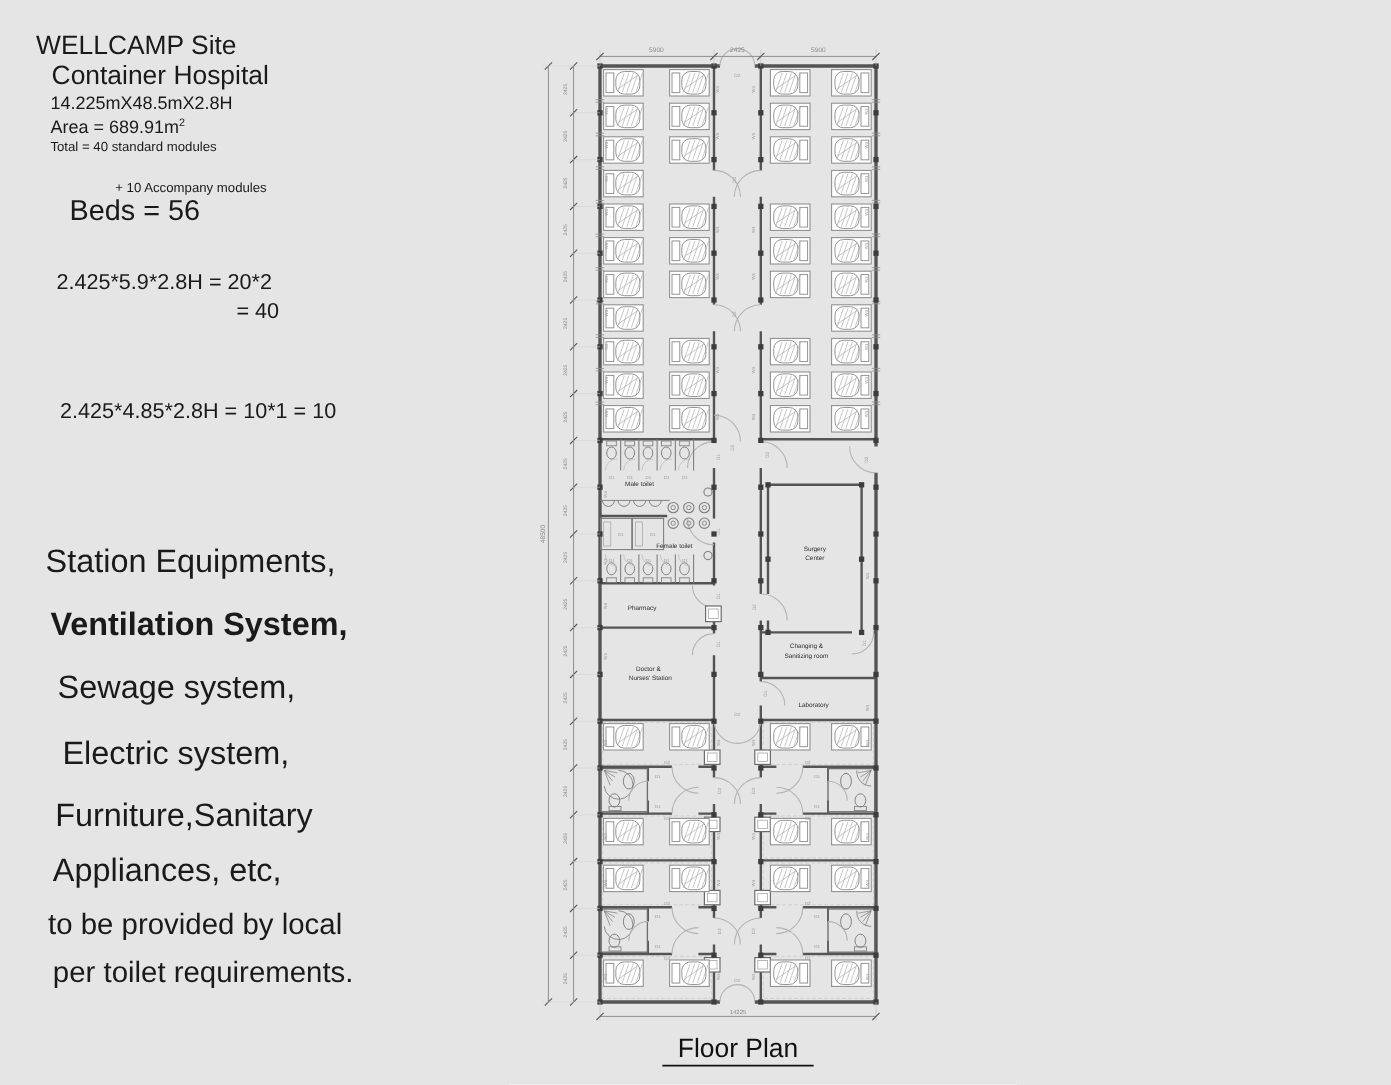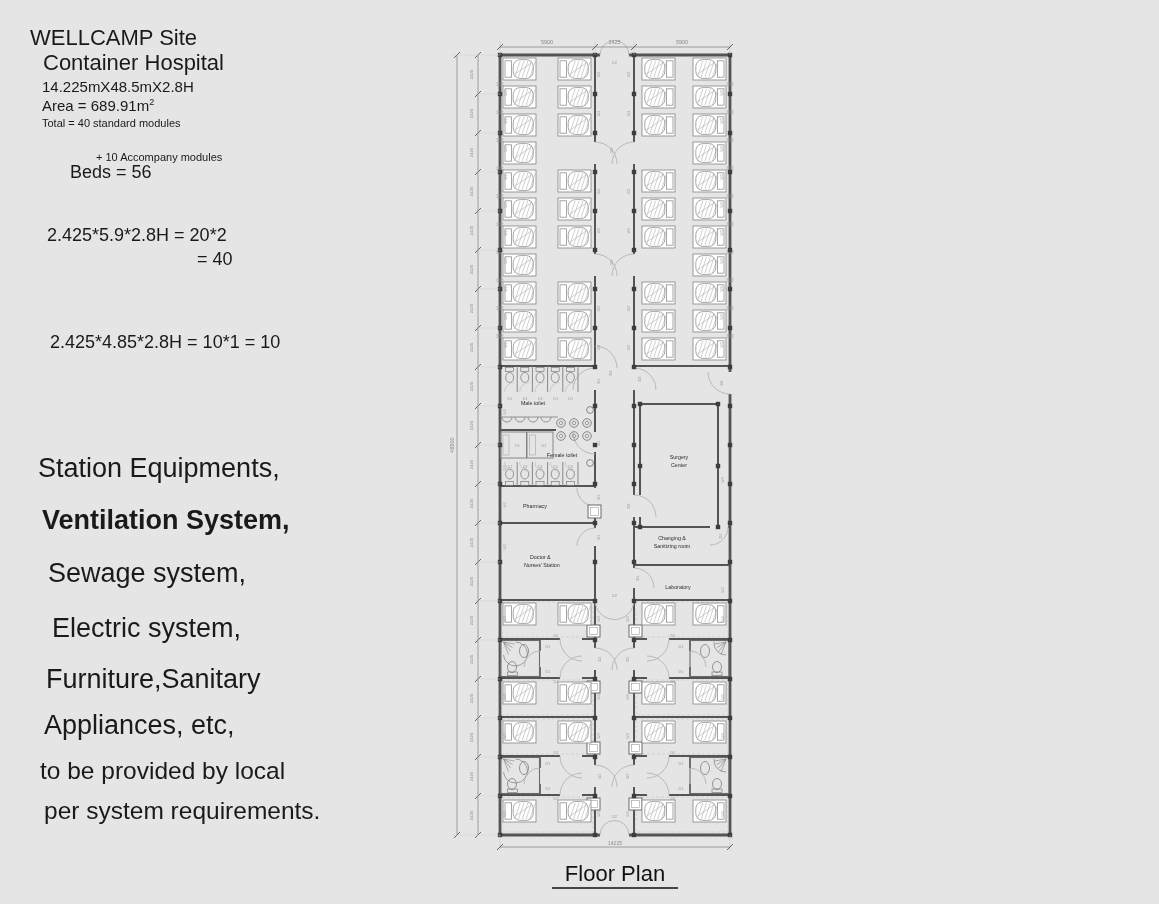--- a/index.html
+++ b/index.html
@@ -2,21 +2,21 @@
 <html><head>
 <meta charset="utf-8">
 <style>
   html,body{margin:0;padding:0;background:#ffffff;}
   .page{position:relative;width:1159px;height:904px;background:#e5e5e5;overflow:hidden;
         font-family:"Liberation Sans", sans-serif;color:#1a1a1a;}
   .abs{position:absolute;white-space:nowrap;}
   .t-title{font-size:22px;}
   .t-spec{font-size:15px;}
   .t-total{font-size:11px;}
-  .t-beds{font-size:18px;margin-left:12px;}
+  .t-beds{font-size:24px;}
   .t-formula{font-size:18px;}
   .sup{font-size:9px;vertical-align:super;}
   svg text{font-family:"Liberation Sans", sans-serif;}
   .plan-svg{position:absolute;left:440px;top:0;width:330px;height:904px;}
 </style>
 </head>
 <body>
 
 <div class="page">
 
@@ -32,21 +32,21 @@
     <div class="abs t-formula" style="left:197px;top:249px;">= 40</div>
     <div class="abs t-formula" style="left:50px;top:300px;margin-top:32px;">2.425*4.85*2.8H = 10*1 = 10</div>
     <div id="notes-block">
         <div class="abs" style="left: 38px; top: 453px; font-size: 27px;">Station Equipments,</div>
         <div class="abs" style="left: 42px; top: 505px; font-size: 27px; font-weight: bold;">Ventilation System,</div>
         <div class="abs" style="left: 48px; top: 558px; font-size: 27px;">Sewage system,</div>
         <div class="abs" style="left: 52px; top: 613px; font-size: 27px;">Electric system,</div>
         <div class="abs" style="left: 46px; top: 664px; font-size: 27px;">Furniture,Sanitary</div>
         <div class="abs" style="left: 44px; top: 710px; font-size: 27px;">Appliances, etc,</div>
         <div class="abs" style="left: 40px; top: 757px; font-size: 24.5px;">to be provided by local</div>
-        <div class="abs" style="left: 44px; top: 797px; font-size: 24.5px;">per system requirements.</div>
+        <div class="abs" style="left: 44px; top: 797px; font-size: 24.5px;">per toilet requirements.</div>
       </div>
   </div>
 
   <svg id="plan-svg" class="plan-svg" viewBox="440 0 330 904">
 
     <g stroke="#545454" fill="none">
       <path stroke-width="2.8" d="M500,55H600M629,55H730M500,835H600M629,835H730M500,55V835M730,55V372M730,394V835"></path>
       <path stroke-width="2" d="M595,55V142M595,164V254M595,276V368M595,390V432M595,452V488M595,506V528M595,546V648M595,670V765M595,787V835"></path>
       <path stroke-width="2" d="M634,55V142M634,164V254M634,276V368M634,390V495M634,517V568M634,588V648M634,670V765M634,787V835"></path>
       <path stroke-width="2" d="M500,366H595M500,430H556M500,486H595M500,523H595M634,366H730M634,527H710M728,527H730M634,565H730M500,600H595M634,600H730M500,639H560M582,639H595M634,639H647M669,639H730M500,678H560M582,678H595M634,678H647M669,678H730M500,717H595M634,717H730M500,756H560M582,756H595M634,756H647M669,756H730M500,795H560M582,795H595M634,795H647M669,795H730"></path>

